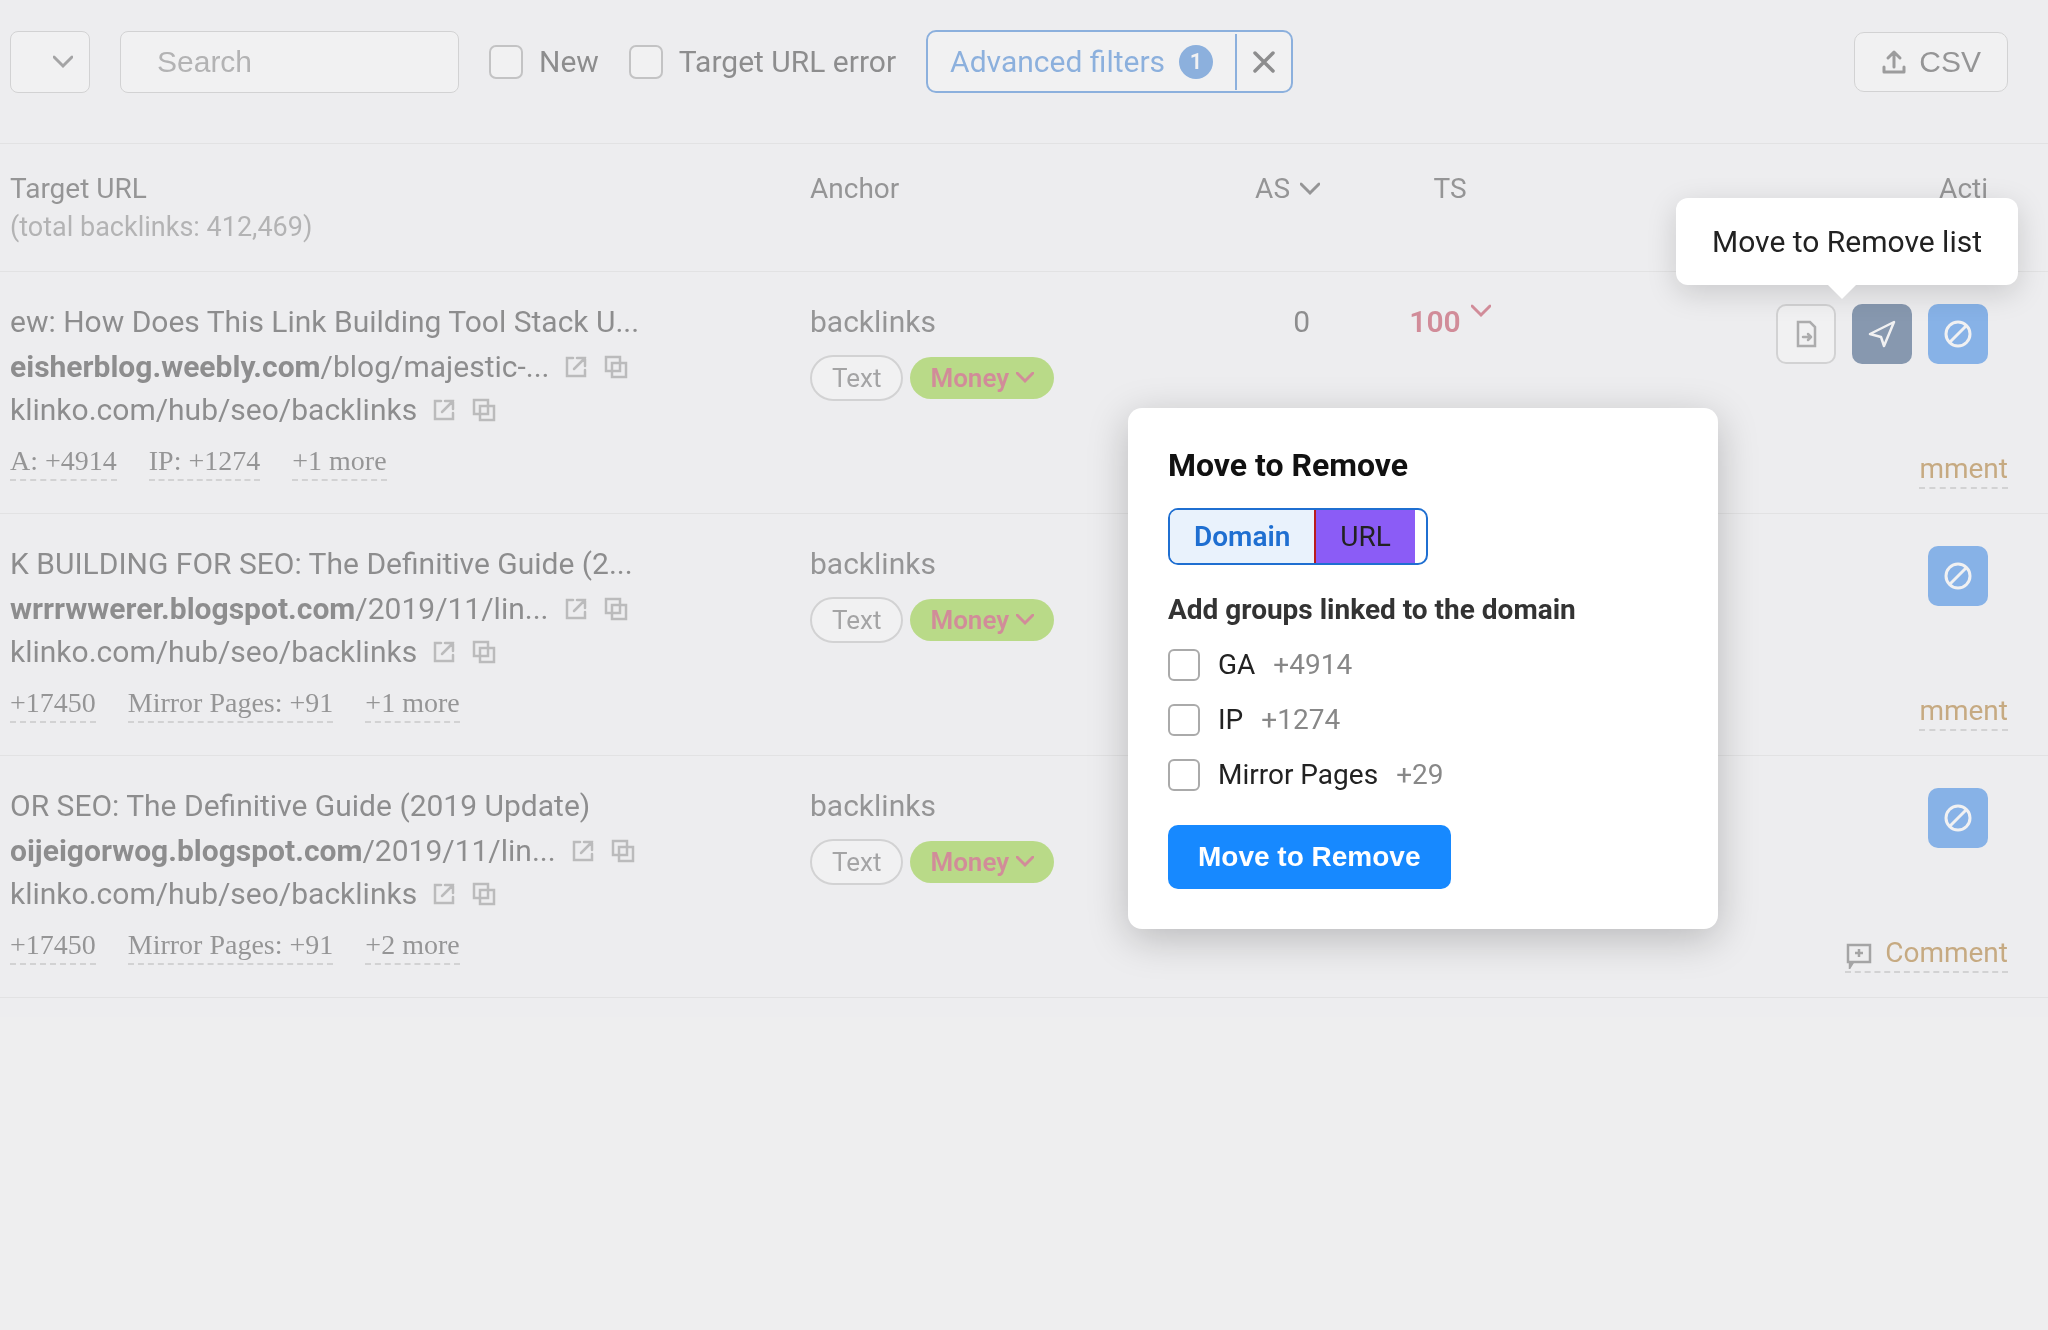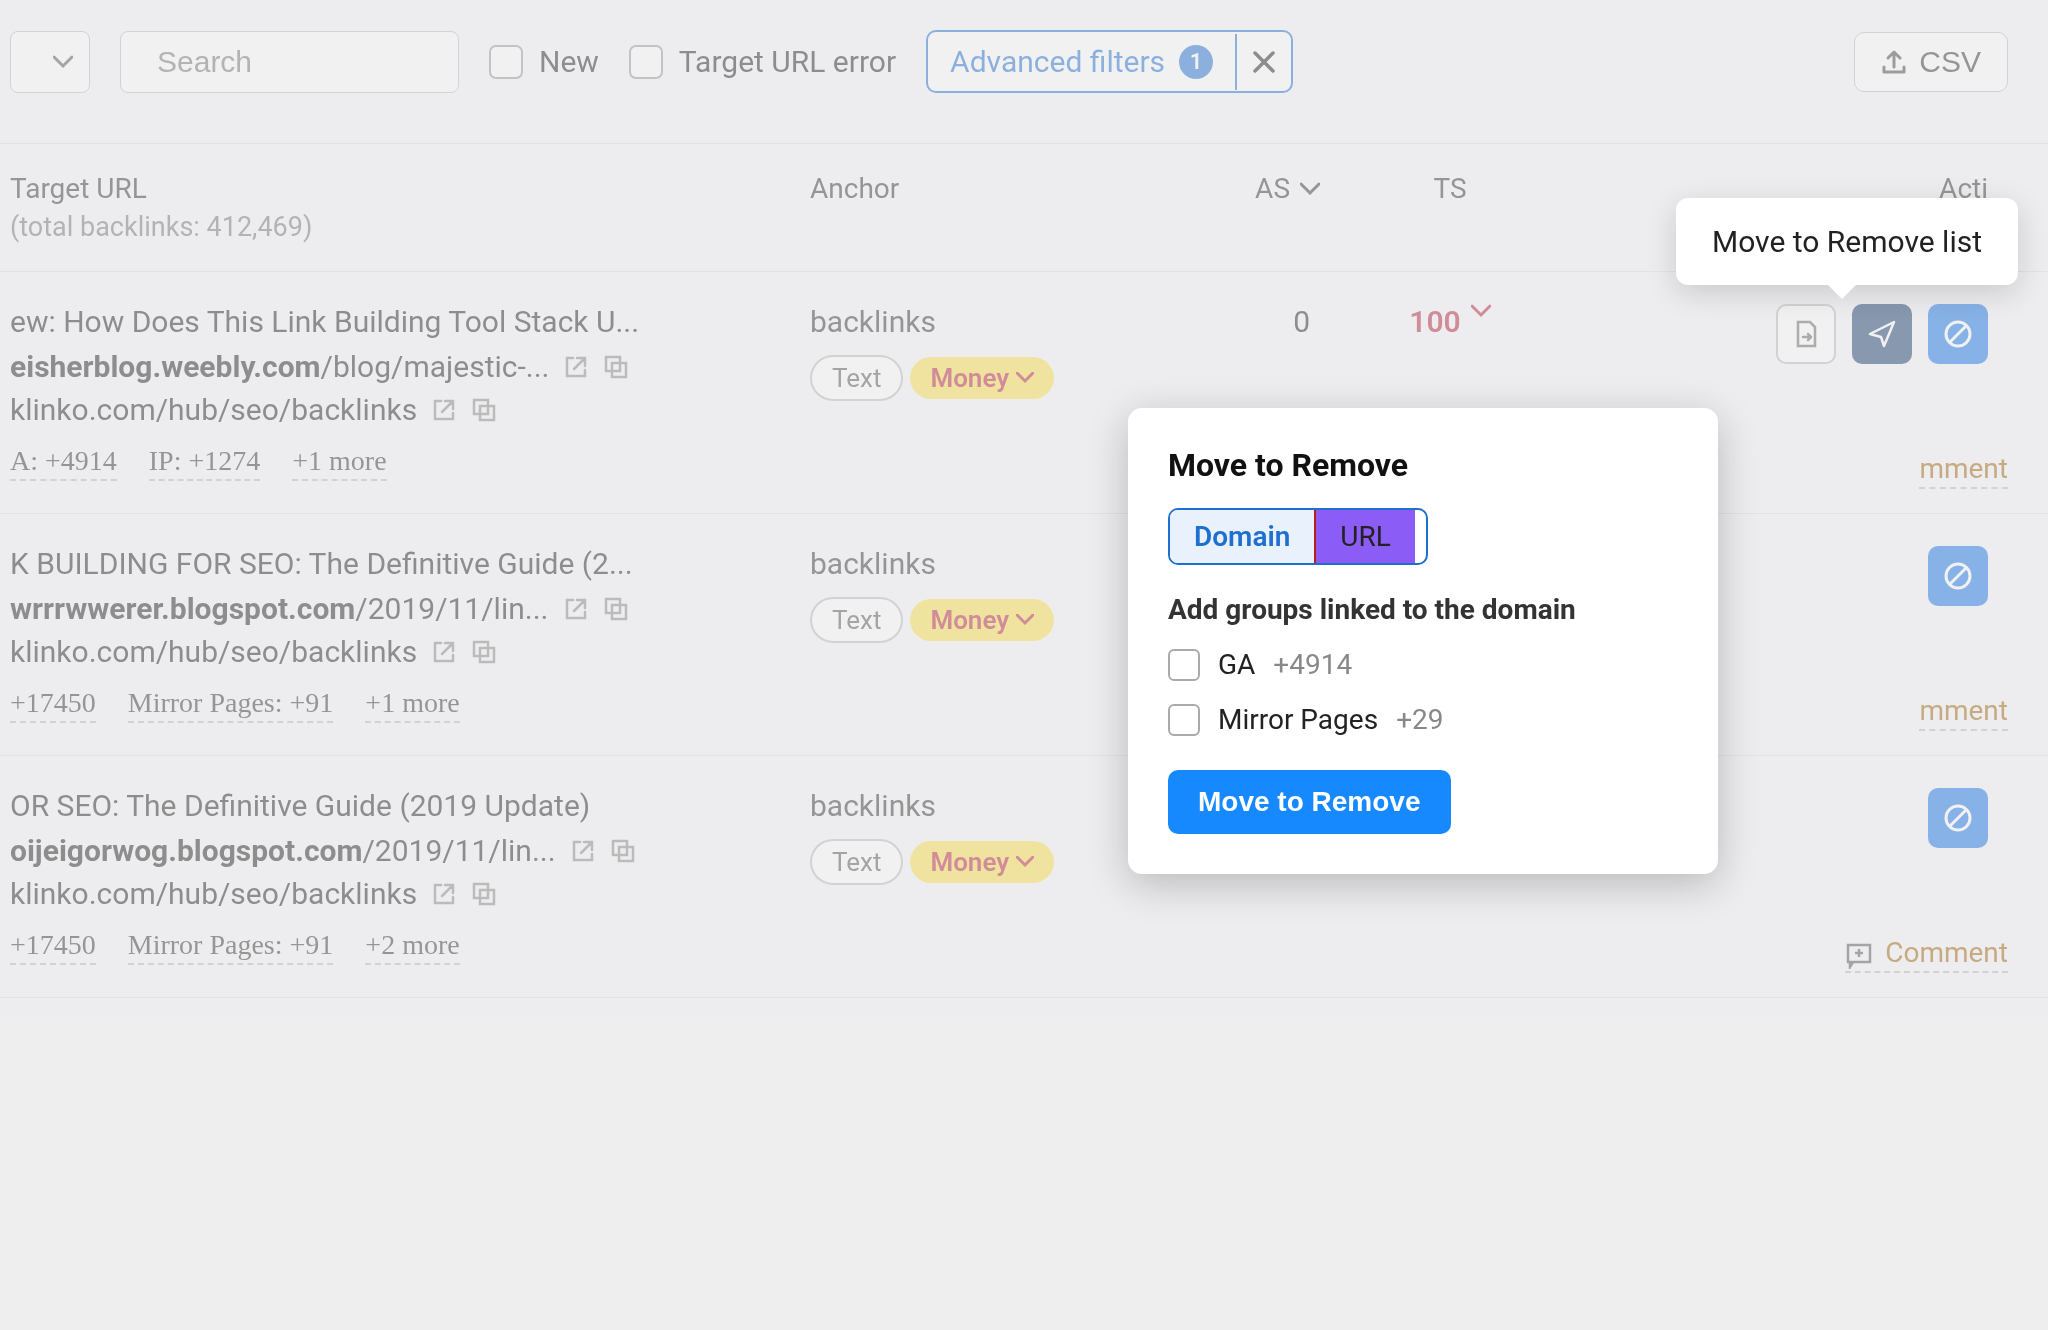--- a/index.html
+++ b/index.html
@@ -136,21 +136,21 @@
   .ext-icon,.copy-icon { color:#888; }
   .meta-line { margin-top:18px; font-size:28px; color:#333; display:flex; gap:32px;}
   .meta-item { border-bottom:2px dashed #bbb; padding-bottom:2px;font-family:Liberation Serif, serif;}
   .cell-anchor { width:360px; }
   .anchor-txt { font-size:30px; margin-bottom:16px;}
   .pill {
     display:inline-flex;align-items:center;gap:10px;
     border-radius:999px;padding:6px 20px;font-size:26px;
   }
   .pill-text { border:2px solid #bbb;color:#555;background:#fff;}
-  .pill-money { background:#fde047;color:#b9203b;font-weight:600;gap:7px;}
+  .pill-money { background:#84cc16;color:#b9203b;font-weight:600;gap:7px;}
   .cell-as { width:190px;text-align:right;padding-right:50px;font-size:30px;color:#222;}
   .cell-ts { width:180px;color:#b9203b;font-size:30px;font-weight:600;display:flex;gap:10px;justify-content:center;}
   .cell-actions { flex:1; display:flex; gap:16px; justify-content:flex-end; padding-right:20px;}
   .action-btn {
     width:60px;height:60px;border-radius:10px;display:flex;align-items:center;justify-content:center;
   }
   .action-outline { border:2px solid #bbb; background:#fff; color:#555;}
   .action-navy { background:#153a6b; color:#fff;}
   .action-blue { background:#1473e6; color:#fff;}
   .comment-link {
@@ -470,18 +470,23 @@
   </div>
   <div class="pop-sub">Add groups linked to the domain</div>
 
   <label class="chk-row">
     <span class="chk-box"></span>
     <span>GA</span>
     <span class="chk-count">+4914</span>
   </label>
   <label class="chk-row">
     <span class="chk-box"></span>
+    <span>IP</span>
+    <span class="chk-count">+1274</span>
+  </label>
+  <label class="chk-row">
+    <span class="chk-box"></span>
     <span>Mirror Pages</span>
     <span class="chk-count">+29</span>
   </label>
 
   <button class="pop-btn">Move to Remove</button>
 </div>
 
 </body></html>

